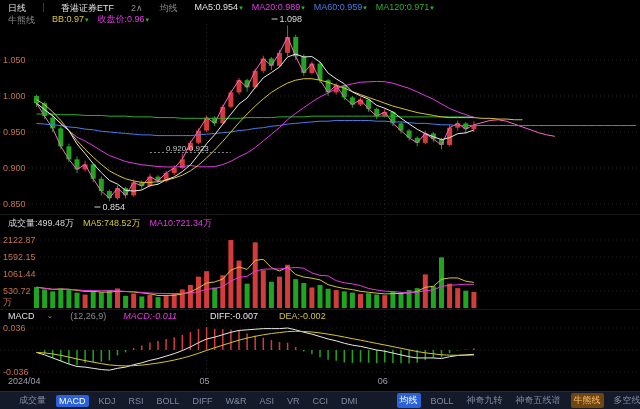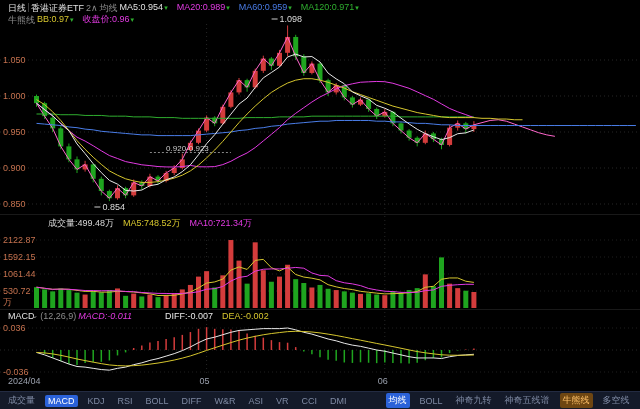--- a/index.html
+++ b/index.html
@@ -1,33 +1,33 @@
 <!DOCTYPE html>
 <html><head>
 <meta charset="utf-8">
 <style>
   html,body{margin:0;padding:0;background:#000;}
   .app{position:relative;width:640px;height:409px;background:#000;overflow:hidden;
        font-family:"Liberation Sans","DejaVu Sans",sans-serif;}
   #chart-svg{position:absolute;left:0;top:0;}
   svg text{font-family:"Liberation Sans","DejaVu Sans",sans-serif;}
-  .hdr{position:absolute;display:flex;align-items:center;gap:2px;font-size:9px;white-space:nowrap;line-height:10px;}
+  .hdr{position:absolute;display:flex;align-items:center;gap:17px;font-size:9px;white-space:nowrap;line-height:10px;}
   .r1{top:2px;left:8px;}
   .r2{top:14px;left:8px;}
   .volh{top:218px;left:8px;}
   .macdh{top:311px;left:8px;}
   .white{color:#e2e2e2;}
   .muted{color:#8c8c8c;}
   .divider{width:1px;height:9px;background:#3a3a3a;}
   .items{display:flex;gap:9px;align-items:center;}
   .arr{font-size:7px;color:#2fae2f;margin-left:1px;}
   .caret{font-size:8px;margin-left:-5px;color:#8c8c8c;}
   .tabbar{position:absolute;left:0;bottom:0;width:640px;height:18px;background:#141a29;
           border-top:1px solid #232b42;display:flex;align-items:center;gap:18px;
-          padding:0 5px;box-sizing:border-box;}
+          padding:0 16px;box-sizing:border-box;}
   .tabs{display:flex;align-items:center;gap:7px;font-size:9px;color:#7f8aa3;}
   .tab{cursor:pointer;padding:1px 3px;border-radius:2px;white-space:nowrap;}
   .sel-blue{background:#2b62d9;color:#fff;}
   .sel-orange{background:#6e4612;color:#ffc169;}
   .vsep{width:1px;height:11px;background:#333c52;}
 </style>
 </head>
 <body>
 
 <div class="app">
@@ -336,34 +336,34 @@
   <div class="hdr r2">
     <span class="muted">牛熊线</span>
     <span class="items" id="bb-items">
         <span style="color: rgb(214, 198, 46);">BB:0.97<span class="arr">▾</span></span>
         <span style="color: rgb(226, 58, 226);">收盘价:0.96<span class="arr">▾</span></span>
       </span>
   </div>
 
   <div class="hdr volh">
     <span class="items" id="vol-items">
-        <span style="color: rgb(216, 216, 216); margin-left: 40px;">成交量:499.48万</span>
+        <span style="color: rgb(216, 216, 216);">成交量:499.48万</span>
         <span style="color: rgb(214, 198, 46); text-align: center;">MA5:748.52万</span>
         <span style="color: rgb(226, 58, 226);">MA10:721.34万</span>
       </span>
   </div>
 
   <div class="hdr macdh">
     <span class="white">MACD</span>
     <span class="caret">⌄</span>
     <span class="muted">(12,26,9)</span>
     <span class="items" id="macd-items">
         <span style="color: rgb(226, 58, 226); font-style: italic;">MACD:-0.011</span>
         <span style="color: rgb(232, 232, 232); margin-left: 24px;">DIFF:-0.007</span>
-        <span style="color: rgb(214, 198, 46);">DEA:-0.002</span>
+        <span style="color: rgb(214, 198, 46); margin-left: 12px;">DEA:-0.002</span>
       </span>
   </div>
 
   <div class="tabbar">
     <div class="tabs" id="tabs-left">
         <span class="tab">成交量</span>
         <span class="tab sel-blue">MACD</span>
         <span class="tab">KDJ</span>
         <span class="tab">RSI</span>
         <span class="tab">BOLL</span>

